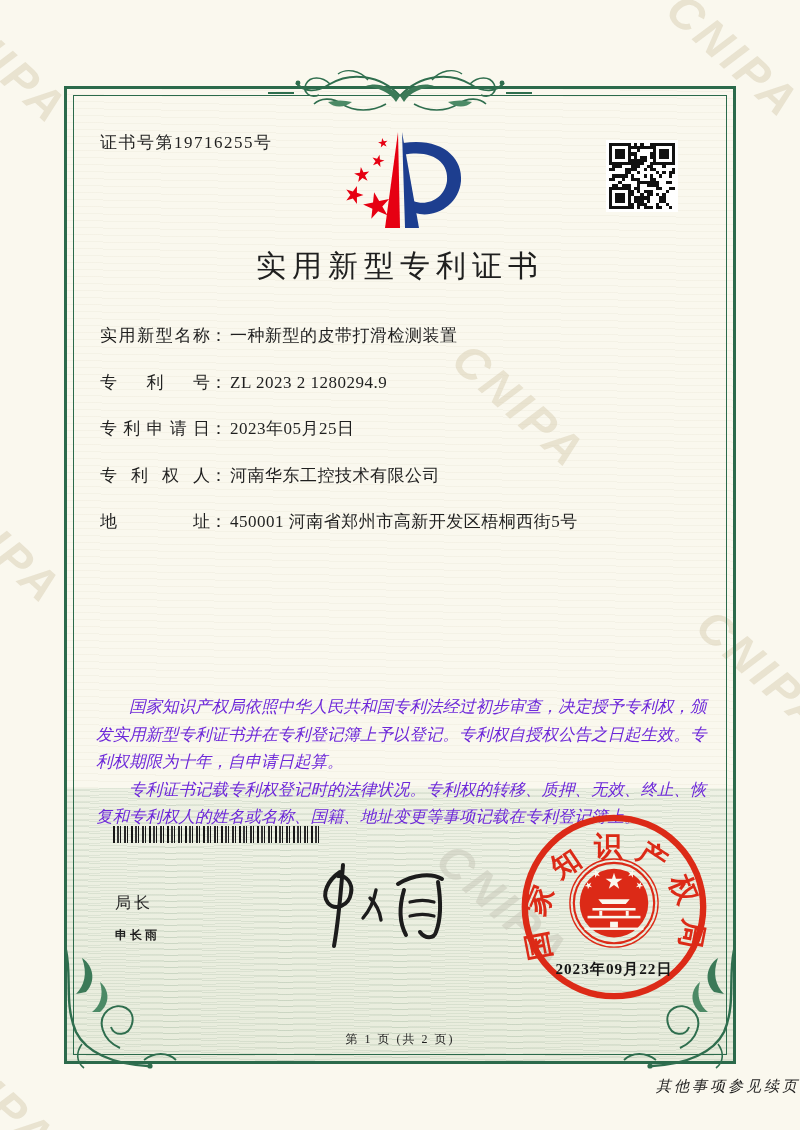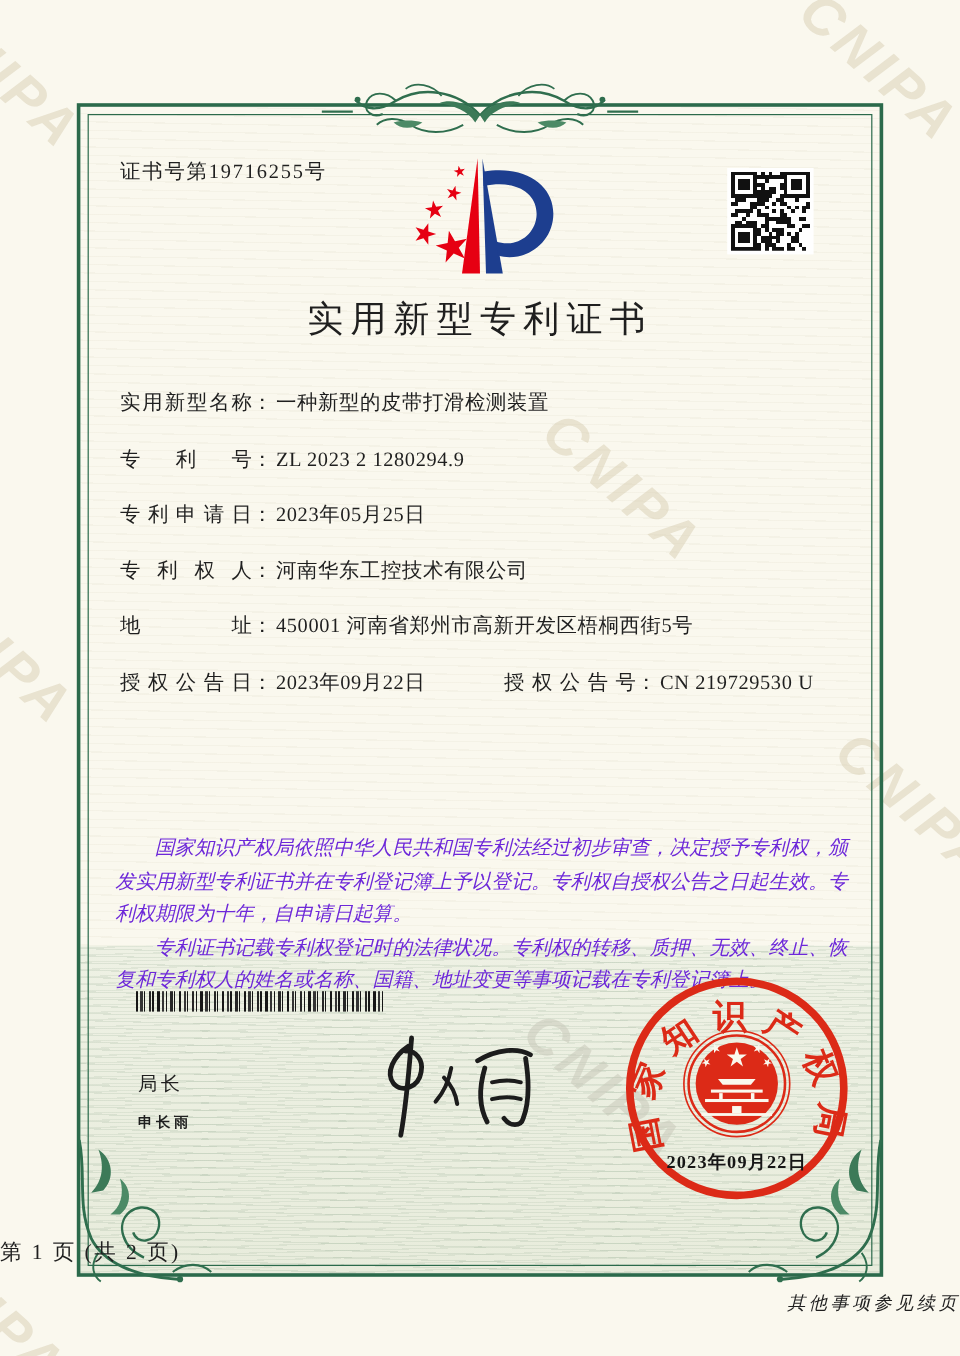--- a/index.html
+++ b/index.html
@@ -69,21 +69,21 @@
       #161616 0 2px, transparent 2px 4px,
       #343434 4px 6px, transparent 6px 7px,
       #161616 7px 8px, transparent 8px 11px,
       #262626 11px 13px, transparent 13px 14px,
       #161616 14px 15px, transparent 15px 18px);
   }
   .signer-title{left:115px;top:893px;font-family:"Liberation Sans","DejaVu Sans",sans-serif;font-size:16px;letter-spacing:3px;}
   .signer-name{left:115px;top:927px;font-family:"Liberation Sans","DejaVu Sans",sans-serif;font-size:12px;letter-spacing:3px;font-weight:bold;}
   .signature{left:288px;top:860px;}
   .seal{left:516px;top:809px;}
-  .page-footer{left:0;right:0;top:1031px;text-align:left;font-size:18px;letter-spacing:2px;}
+  .page-footer{left:0;right:0;top:1031px;text-align:center;font-size:12px;letter-spacing:2px;}
   .cont-note{left:0;right:0;top:1077px;text-align:right;font-size:15px;font-style:italic;letter-spacing:3px;}
 </style>
 </head>
 <body>
 
 <div class="paper-stripes"></div>
 <div class="green-band"></div>
 
 <div class="wm" style="left:-40px;top:-12px">CNIPA</div>
 <div class="wm" style="left:692px;top:-18px">CNIPA</div>
@@ -328,26 +328,20 @@
   <div class="frow">
     <span class="flabel">专利申请日</span><span class="fcolon">：</span><span class="fvalue">2023年05月25日</span>
   </div>
   <div class="frow">
     <span class="flabel">专利权人</span><span class="fcolon">：</span><span class="fvalue">河南华东工控技术有限公司</span>
   </div>
   <div class="frow">
     <span class="flabel">地址</span><span class="fcolon">：</span><span class="fvalue">450001 河南省郑州市高新开发区梧桐西街5号</span>
   </div>
   <div class="frow frow-double">
-    <span>
-      <span class="flabel">授权公告日</span><span class="fcolon">：</span><span class="fvalue">2023年09月22日</span>
-    </span>
-    <span class="fpair2">
-      <span class="flabel">授权公告号</span><span class="fcolon">：</span><span class="fvalue">CN 219729530 U</span>
-    </span>
   </div>
 </div>
 
 <div class="abs paras">
   <p>国家知识产权局依照中华人民共和国专利法经过初步审查，决定授予专利权，颁发实用新型专利证书并在专利登记簿上予以登记。专利权自授权公告之日起生效。专利权期限为十年，自申请日起算。</p>
   <p>专利证书记载专利权登记时的法律状况。专利权的转移、质押、无效、终止、恢复和专利权人的姓名或名称、国籍、地址变更等事项记载在专利登记簿上。</p>
 </div>
 
 <div class="abs barcode"></div>
 

